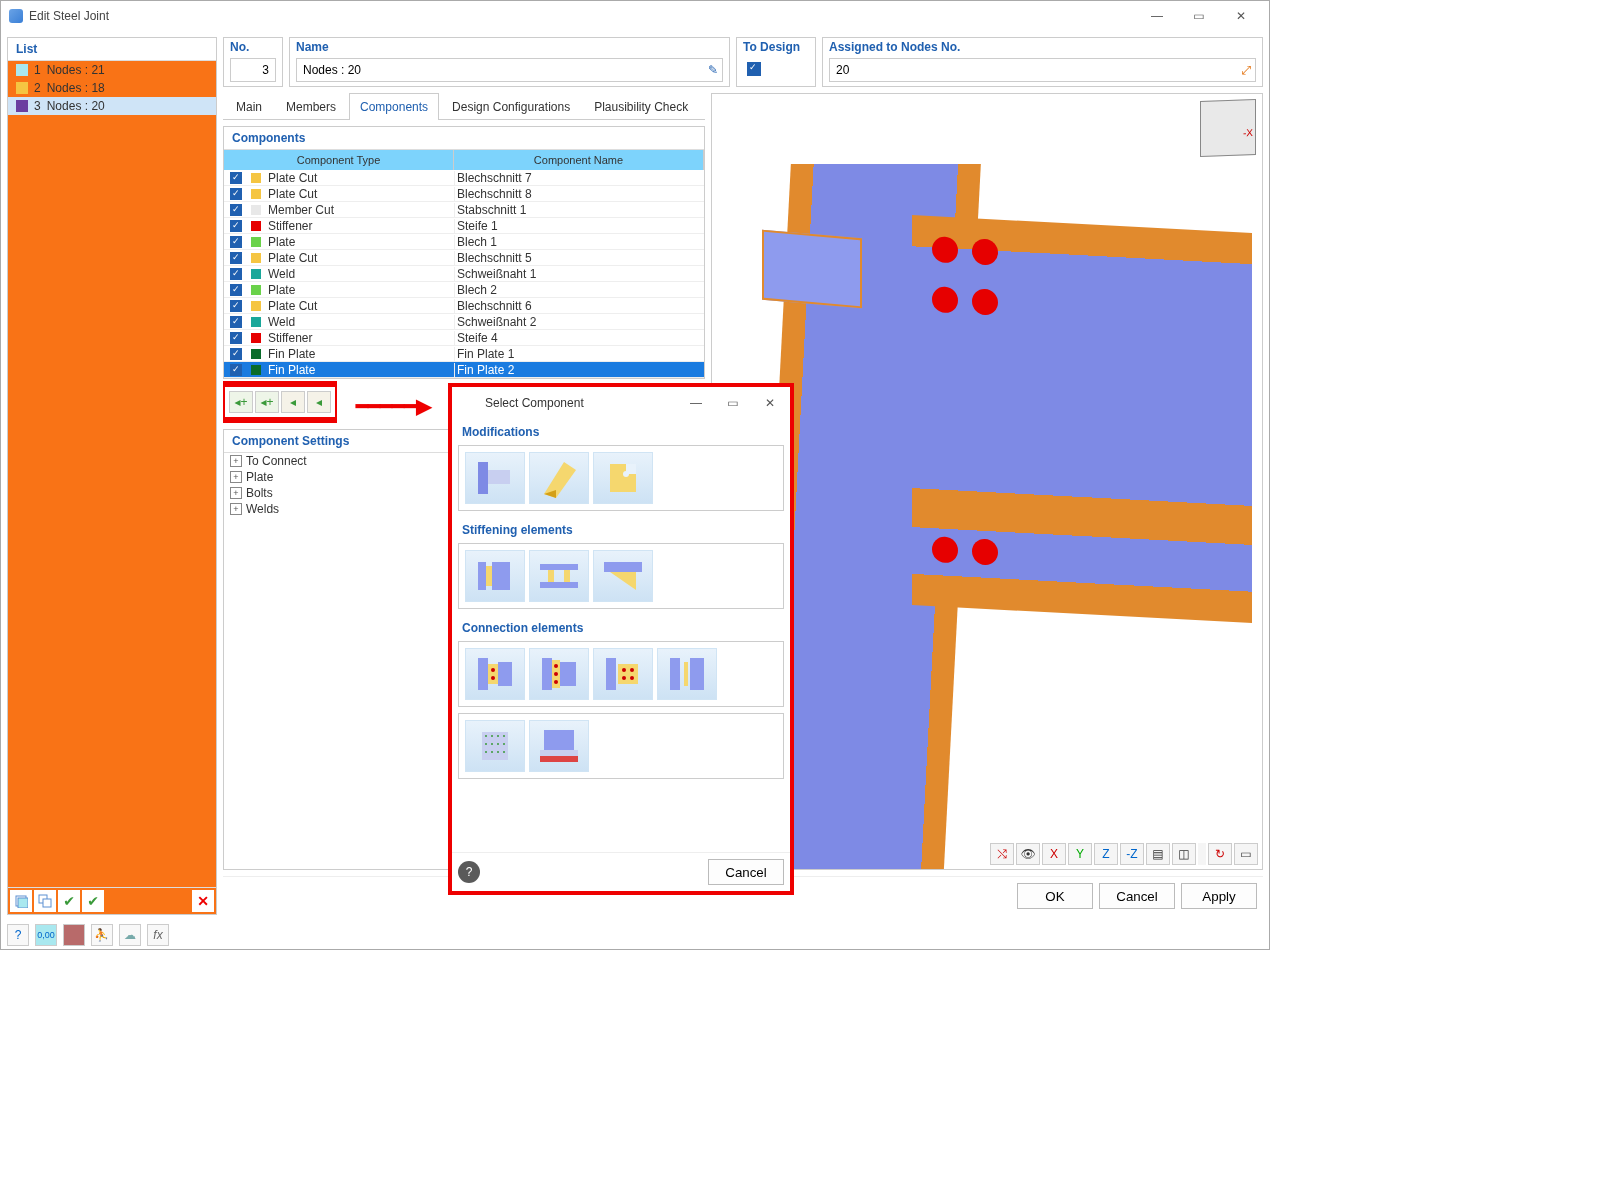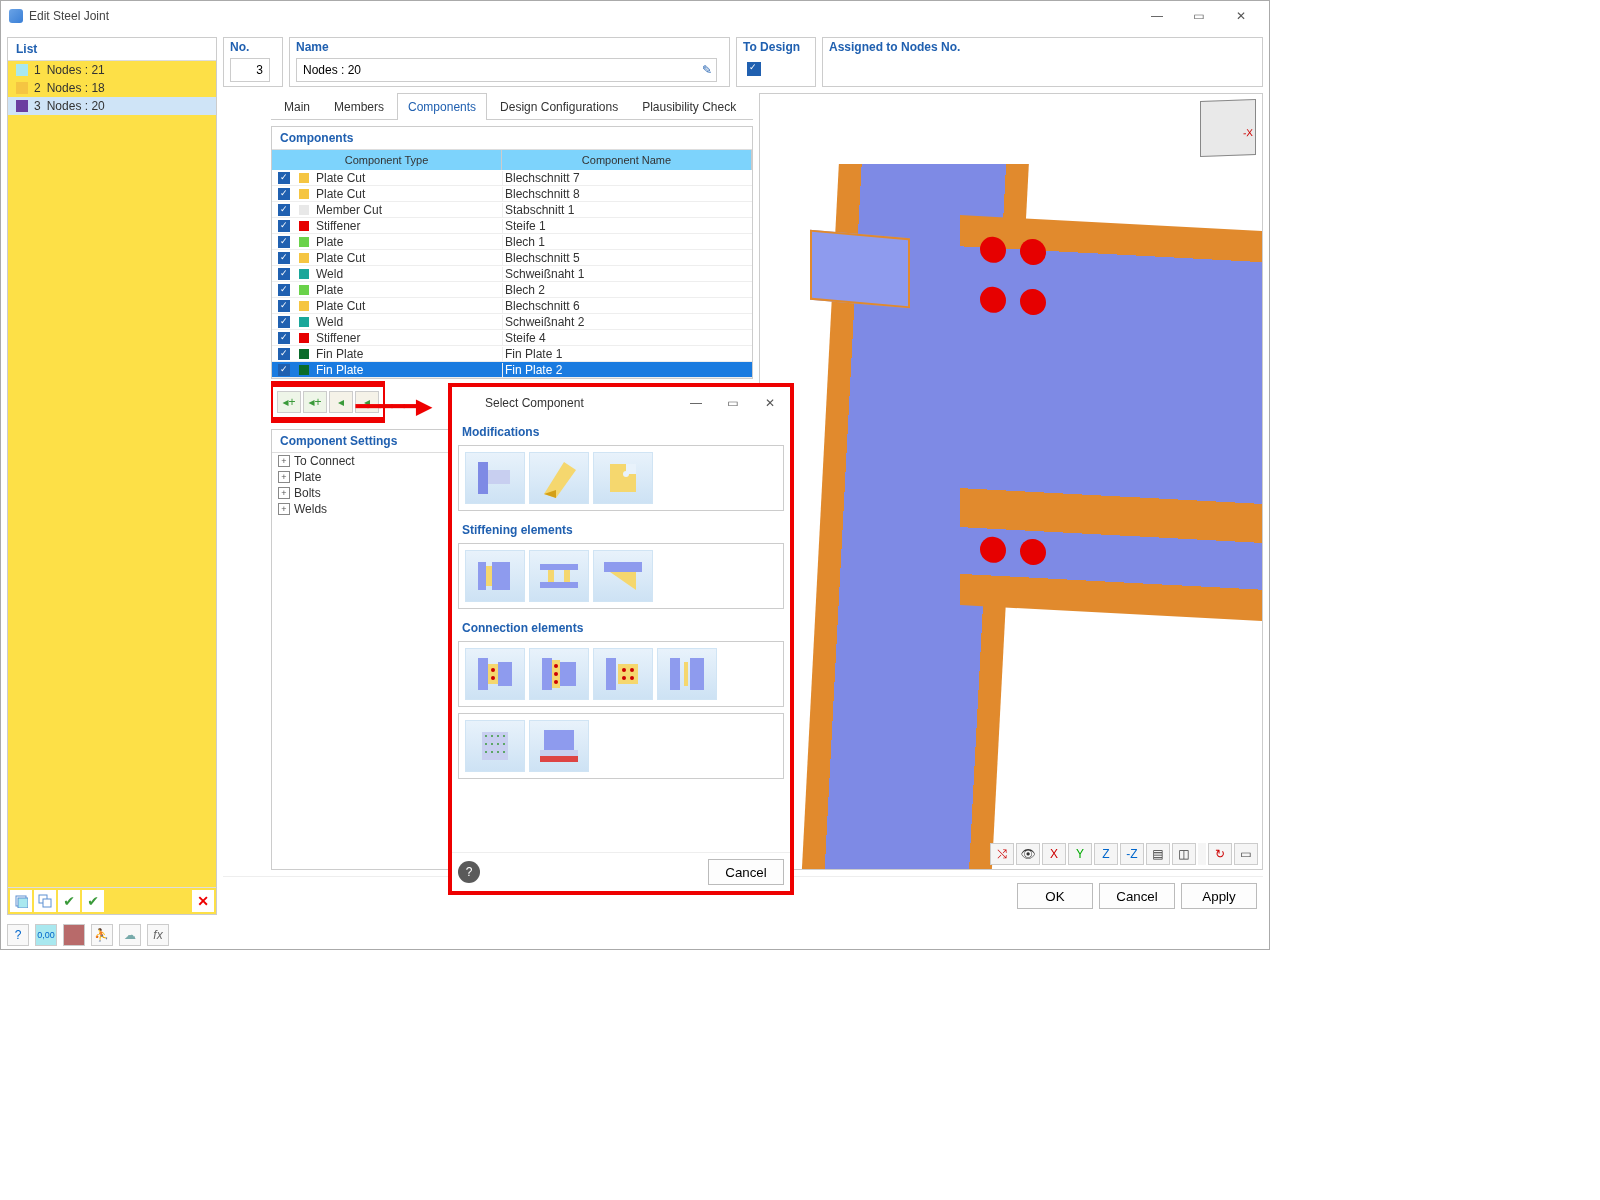--- a/index.html
+++ b/index.html
@@ -4,31 +4,31 @@
 <style>
 * { box-sizing: border-box; margin: 0; padding: 0; }
 body { font-family: "Segoe UI", Tahoma, sans-serif; font-size: 12px; background: #fff; color: #333; }
 .window { width: 1270px; height: 950px; border: 1px solid #aaa; display: flex; flex-direction: column; position: relative; }
 .titlebar { height: 30px; display: flex; align-items: center; padding: 0 8px; background: #fff; }
 .titlebar .logo { width: 14px; height: 14px; background: linear-gradient(135deg,#6aa3e6,#3a7fd6); border-radius: 3px; margin-right: 6px; }
 .titlebar .title { flex: 1; color: #444; }
 .winbtns { display: flex; gap: 2px; }
 .winbtn { width: 40px; height: 24px; display: flex; align-items: center; justify-content: center; color: #555; }
 .main { flex: 1; display: flex; gap: 6px; padding: 6px; background: #fff; min-height: 0; }
-.left-panel { width: 210px; display: flex; flex-direction: column; border: 1px solid #ccc; background: #fde047; }
+.left-panel { width: 210px; display: flex; flex-direction: column; border: 1px solid #ccc; background: #f97316; }
 .panel-header { background: #fff; padding: 4px 8px; color: #2060b0; font-weight: 600; border-bottom: 1px solid #ddd; }
 .list-body { flex: 1; overflow: auto; }
 .list-row { display: flex; align-items: center; gap: 6px; padding: 2px 8px; height: 18px; }
 .list-row.selected { background: #cfe4f7; }
 .swatch { width: 12px; height: 12px; }
 .list-toolbar { display: flex; align-items: center; gap: 2px; padding: 2px; border-top: 1px solid #ddd; }
 .toolbtn { width: 22px; height: 22px; border: 1px solid transparent; display: flex; align-items: center; justify-content: center; background: #fff; font-size: 14px; }
 .center { flex: 1; display: flex; flex-direction: column; gap: 6px; min-width: 0; }
 .header-row { display: flex; gap: 6px; }
-.field-box { border: 1px solid #ccc; padding: 2px 12px 4px 6px; display: flex; flex-direction: column; gap: 4px; }
+.field-box { border: 1px solid #ccc; padding: 2px 6px 4px 6px; display: flex; flex-direction: column; gap: 4px; }
 .field-box .lbl { color: #2060b0; font-weight: 600; font-size: 12px; }
 .text-input { height: 24px; border: 1px solid #ccc; padding: 0 6px; display: flex; align-items: center; background: #fff; }
 .text-input input { border: none; width: 100%; font-family: inherit; font-size: 12px; }
 .text-input.right input { text-align: right; }
 .tabs { display: flex; gap: 2px; border-bottom: 1px solid #ccc; padding: 0 2px; }
 .tab { padding: 6px 10px; border: 1px solid transparent; border-bottom: none; margin-bottom: -1px; color: #333; }
 .tab.active { background: #fff; border-color: #ccc; color: #2060b0; }
 .comp-panel { border: 1px solid #ccc; display: flex; flex-direction: column; }
 .comp-header { padding: 4px 8px; color: #2060b0; font-weight: 600; border-bottom: 1px solid #ddd; }
 .grid-head { display: flex; background: #7dd3fc; }
@@ -71,21 +71,21 @@
 .modal-body { flex: 1; overflow: auto; padding: 0 6px; }
 .mgroup { margin-bottom: 6px; }
 .mgroup .gh { color: #2060b0; font-weight: 600; padding: 6px 4px; }
 .mrow { border: 1px solid #ccc; padding: 6px; display: flex; gap: 4px; flex-wrap: wrap; }
 .gicon { width: 60px; height: 52px; border: 1px solid #d0e4f4; background: linear-gradient(180deg,#e8f2fb,#cde2f4); display: flex; align-items: center; justify-content: center; }
 .gicon svg { width: 46px; height: 40px; }
 .modal-footer { padding: 6px; display: flex; align-items: center; border-top: 1px solid #eee; }
 .help-btn { width: 22px; height: 22px; border-radius: 50%; background: #5a5a5a; color: #fff; display: flex; align-items: center; justify-content: center; font-size: 12px; }
 .statusbar { height: 28px; display: flex; align-items: center; gap: 6px; padding: 0 6px; }
 .sbtn { width: 22px; height: 22px; border: 1px solid #ccc; display: flex; align-items: center; justify-content: center; background: #f8f8f8; font-size: 12px; }
-.content-row { display: flex; gap: 6px; flex: 1; min-height: 0; margin-left: 48px; }
+.content-row { display: flex; gap: 6px; flex: 1; min-height: 0; }
 .center-main { width: 482px; display: flex; flex-direction: column; gap: 6px; min-height: 0; }
 .comp-wrap { display: flex; flex-direction: column; gap: 2px; }
 </style>
 </head>
 <body>
 
 <div class="window">
   <div class="titlebar">
     <div class="logo"></div>
     <div class="title">Edit Steel Joint</div>
@@ -152,20 +152,24 @@
           </div>
         </div>
         <div class="field-box" style="width:80px">
           <div class="lbl">To Design</div>
           <div style="padding:4px">
               <div class="chkbox" style="width:14px;height:14px"></div>
             </div>
         </div>
         <div class="field-box" style="flex:1">
           <div class="lbl">Assigned to Nodes No.</div>
+          <div class="text-input" style="position:relative">
+            <input value="20" style="">
+            <span style="position:absolute;right:4px;color:#e26a00">⤢</span>
+          </div>
         </div>
       </div>
 
       <div class="content-row">
         <div class="center-main">
           <div class="tabs" id="tabs">
               <div class="tab">Main</div>
               <div class="tab">Members</div>
               <div class="tab active">Components</div>
               <div class="tab">Design Configurations</div>

